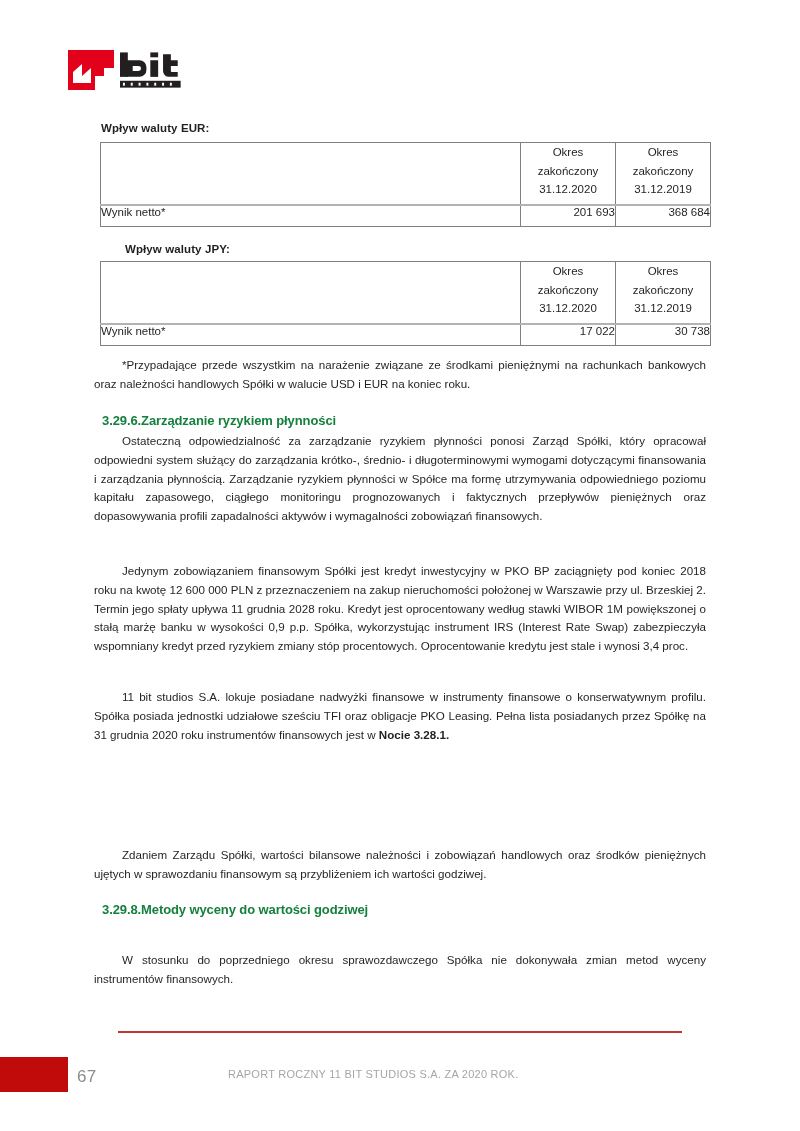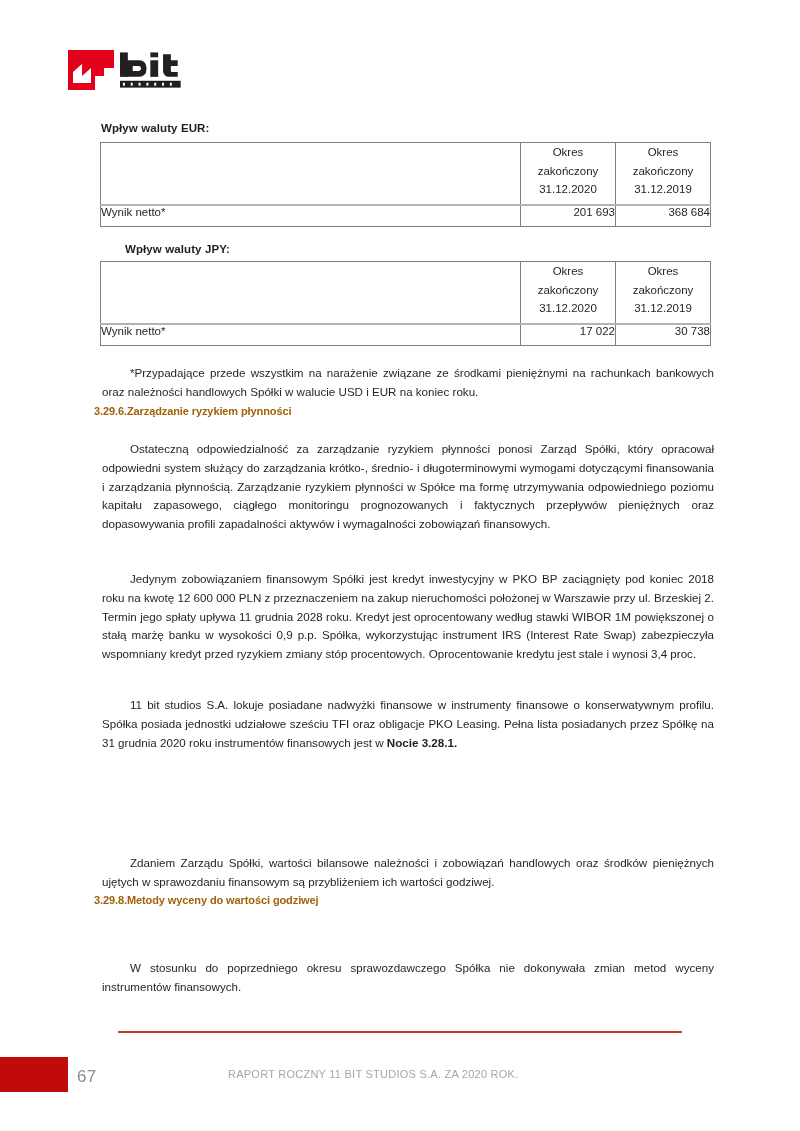--- a/index.html
+++ b/index.html
@@ -97,21 +97,21 @@
     padding: 3px 7px 4px 6px;
     height: 22px;
     box-sizing: border-box;
   }
 
   
   p.body {
     position: absolute;
     left: 94px;
     width: 612px;
-    margin: 8px;
+    margin: 0;
     font-size: 11.6px;
     line-height: 1.62;
     text-align: justify;
     text-justify: inter-word;
     color: #231f20;
   }
   p.body .ind { display: inline-block; width: 28px; }
   p.body b { font-weight: bold; }
 
   .p-footnote { top: 356px; }
@@ -119,24 +119,24 @@
   .p-liq2     { top: 562px; }
   .p-liq3     { top: 688px; }
   .p-fv1      { top: 846px; }
   .p-fv2      { top: 951px; }
 
   
   h2.sec {
     position: absolute;
     left: 94px;
     width: 640px;
-    margin: 0;
-    font-size: 11px;
+    margin: 8px;
+    font-size: 13px;
     font-weight: bold;
-    color: #a16207;
+    color: #15803d;
     line-height: 1.52;
     letter-spacing: -0.1px;
   }
   .h-296 { top: 403px; }
   .h-297 { top: 777px; }
   .h-298 { top: 892px; }
   h2.sec .cont {
     display: block;
     padding-left: 43px;
   }

